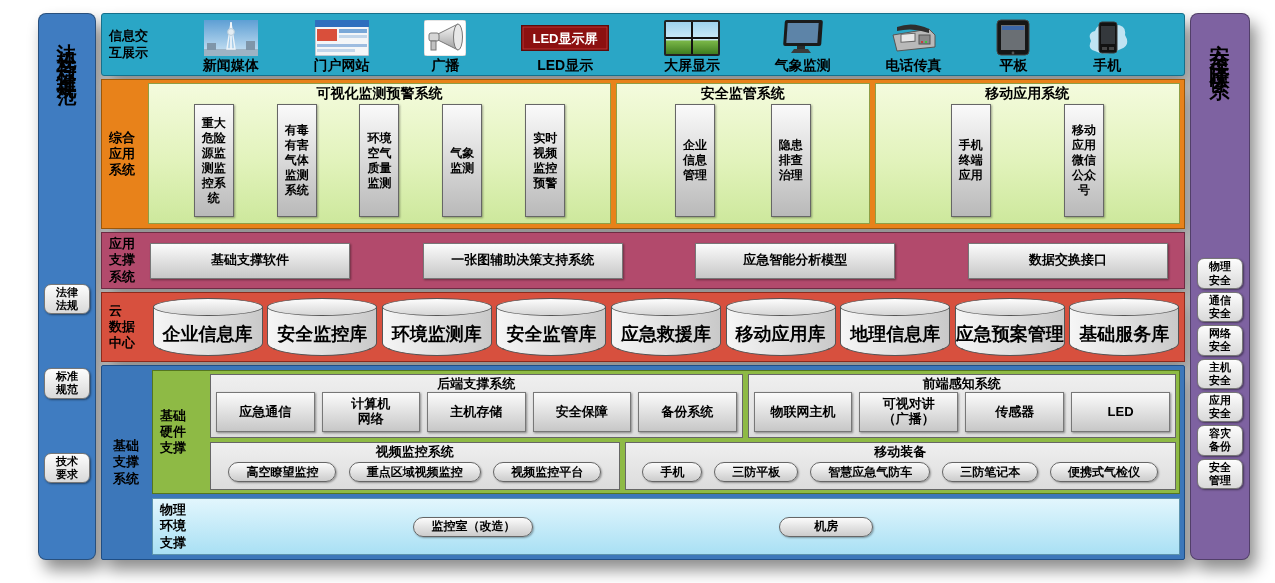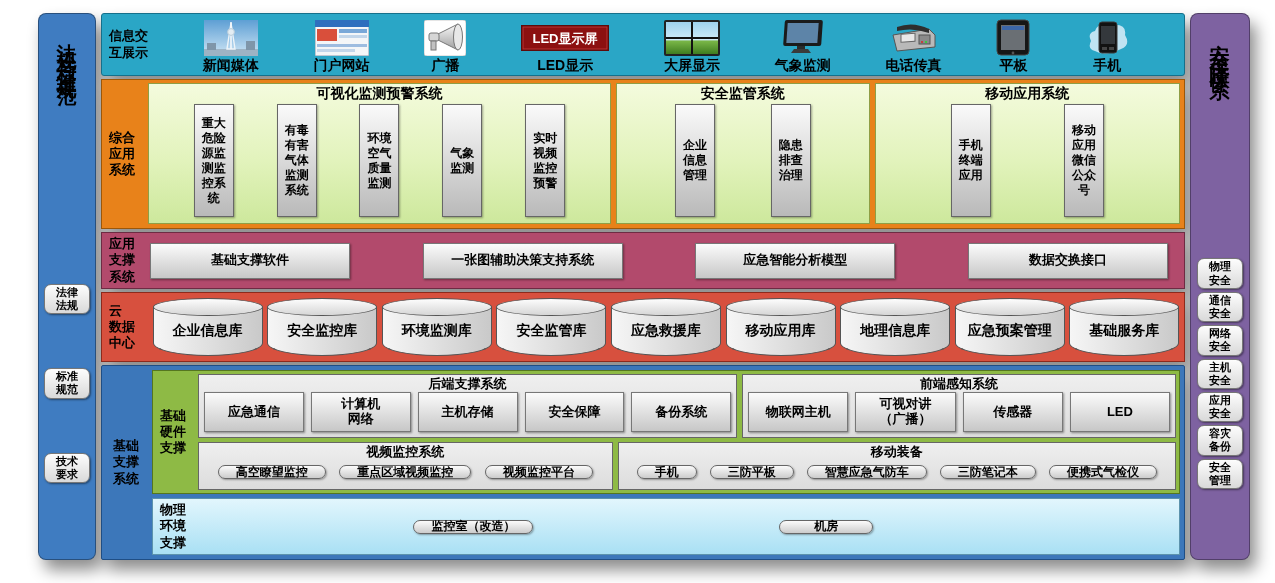--- a/index.html
+++ b/index.html
@@ -60,38 +60,38 @@
 
   
   .cloud-layer{height:70px;flex:0 0 70px;background:var(--cloud_row,#d7503e);border:1px solid #8d2a1c;
     display:flex;}
   .cloud-items{flex:1;display:flex;justify-content:space-evenly;align-items:center;}
   .db{position:relative;width:110px;height:58px;}
   .db-body{position:absolute;left:0;right:0;top:9px;bottom:0;background:linear-gradient(90deg,#f6f6f6,#c9c9c9);
     border:1px solid #555;border-top:none;border-radius:0 0 55px 55px / 0 0 13px 13px;}
   .db-top{position:absolute;left:0;right:0;top:0;height:18px;background:linear-gradient(180deg,#fdfdfd,#d6d6d6);
     border:1px solid #555;border-radius:50%;}
-  .db-label{position:absolute;left:0;right:0;top:24px;text-align:center;font-size:14px;font-weight:bold;}
+  .db-label{position:absolute;left:0;right:0;top:24px;text-align:center;font-size:18px;font-weight:bold;}
 
   
   .infra-layer{flex:1;background:var(--infra_row,#3c77ba);border:1px solid #1f4e85;border-radius:2px;
     display:flex;padding:4px;}
   .infra-content{flex:1;display:flex;flex-direction:column;gap:4px;}
   .hw-box{flex:0 0 122px;background:var(--hw_box,#8eba45);border:1px solid #55761f;display:flex;padding:3px;}
-  .hw-content{flex:1;display:flex;flex-direction:column;gap:4px;}
+  .hw-content{flex:1;display:flex;flex-direction:column;gap:4px;margin-left:12px;}
   .hw-row{display:flex;gap:5px;}
   .hw-rowA{flex:0 0 64px;}
   .hw-rowB{flex:0 0 48px;}
   .hw-section{background:linear-gradient(180deg,#efefef,#dcdcdc);border:1px solid #666;
     display:flex;flex-direction:column;padding:1px 5px 5px;}
   .hw-section-title{text-align:center;font-size:13px;font-weight:bold;line-height:1.25;}
   .hw-section-items{flex:1;display:flex;gap:7px;align-items:stretch;}
   .hw-section-items .gray-btn{flex:1;height:auto;}
   .pill-items{flex:1;display:flex;align-items:center;justify-content:space-evenly;}
-  .pill{height:14px;border:1px solid #666;border-radius:14px;background:linear-gradient(180deg,#fbfbfb,#cccccc);
+  .pill{height:20px;border:1px solid #666;border-radius:14px;background:linear-gradient(180deg,#fbfbfb,#cccccc);
     box-shadow:1px 1px 2px rgba(0,0,0,.35);display:inline-flex;align-items:center;justify-content:center;
     padding:0 17px;font-size:12px;font-weight:bold;white-space:nowrap;}
   .phys-box{flex:1;background:var(--phys_box,#c4ebfa);background-image:linear-gradient(180deg,#e2f6fd,#a9e0f4);
     border:1px solid #5c93ad;display:flex;position:relative;}
   .phys-area{flex:1;position:relative;}
   .phys-pill{position:absolute;top:50%;transform:translate(-50%,-50%);}
 
   .icon-img{display:block;}
 </style>
 </head>

